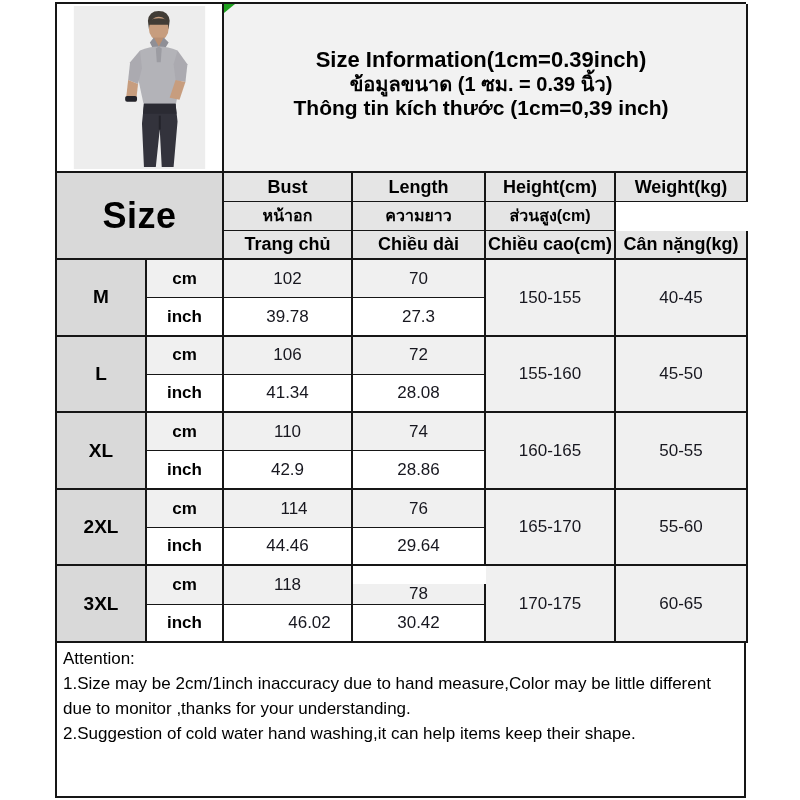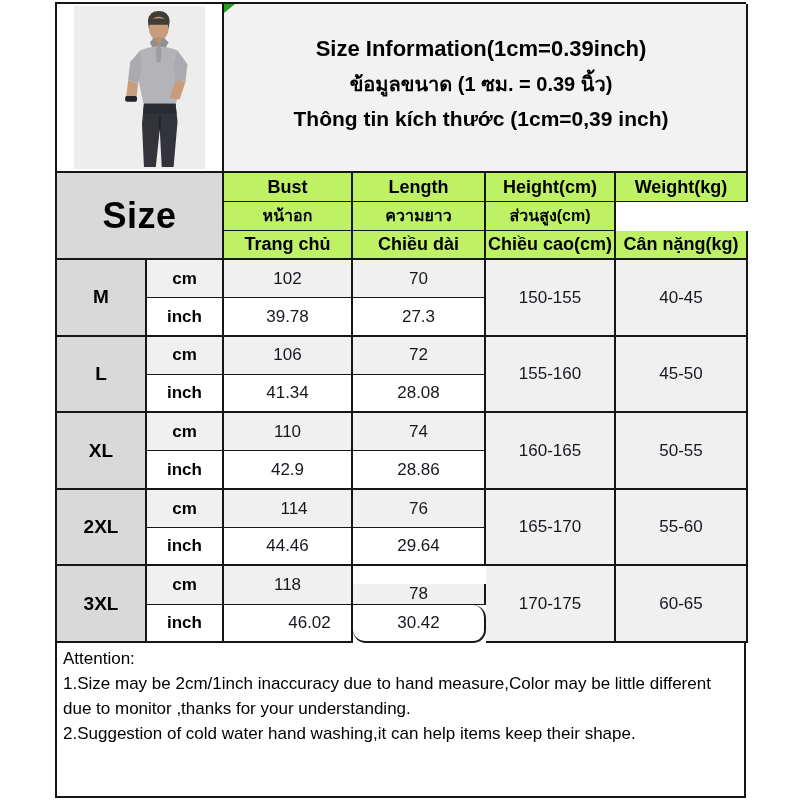--- a/index.html
+++ b/index.html
@@ -18,33 +18,33 @@
     background:#fff;
   }
   .c{
     display:flex;align-items:center;justify-content:center;
     border-right:2px solid #161616;border-bottom:2px solid #161616;
     box-sizing:border-box;overflow:hidden;text-align:center;
     line-height:1.15;
   }
   .bb1{border-bottom-width:1px;}
   .bg-dark{background:#d9d9d9;}
-  .bg-head{background:#bef264;}
+  .bg-head{background:#e5e5e5;}
   .bg-light{background:#f0f0f0;}
   .bg-title{background:#f2f2f2;}
   .bg-white{background:#ffffff;}
   .size-big{font-weight:bold;font-size:36px;letter-spacing:.5px;}
   .h-en{font-weight:bold;font-size:18px;}
   .h-th{font-weight:bold;font-size:16px;}
   .h-vi{font-weight:bold;font-size:18px;}
   .sz{font-weight:bold;font-size:19px;}
   .unit{font-weight:bold;font-size:17px;}
   .val{font-size:17px;color:#17171f;}
   .title-cell{
-    flex-direction:column;gap:11px;position:relative;
+    flex-direction:column;gap:0;position:relative;
     font-weight:bold;padding:6px 18px 14px 10px;
   }
   .t-en{font-size:22px;}
   .t-th{font-size:20px;}
   .t-vi{font-size:21px;}
   .corner{
     position:absolute;top:0;left:0;width:0;height:0;
     border-top:9px solid #1fa01f;border-right:11px solid transparent;
   }
   .photo-cell{padding:0;background:#fff;}
@@ -154,21 +154,21 @@
     <div class="c bg-white val" style="grid-column:4;grid-row:12;">29.64</div>
 
     <div class="c bg-dark sz" style="grid-column:1;grid-row:13/15;">3XL</div>
     <div class="c bg-light unit bb1" style="grid-column:2;grid-row:13;">cm</div>
     <div class="c bg-light val bb1" style="grid-column:3;grid-row:13;">118</div>
     <div class="c bg-light val bb1" style="grid-column:4;grid-row:13;margin-top:18px;">78</div>
     <div class="c bg-light val" style="grid-column:5;grid-row:13/15;">170-175</div>
     <div class="c bg-light val" style="grid-column:6;grid-row:13/15;">60-65</div>
     <div class="c bg-white unit" style="grid-column:2;grid-row:14;">inch</div>
     <div class="c bg-white val" style="grid-column:3;grid-row:14;padding-left:44px;">46.02</div>
-    <div class="c bg-white val" style="grid-column:4;grid-row:14;border-radius:13px;">30.42</div>
+    <div class="c bg-white val" style="grid-column:4;grid-row:14;">30.42</div>
 
   </div>
 
   <div class="attention">
     <div>Attention:</div>
     <div>1.Size may be 2cm/1inch inaccuracy due to hand measure,Color may be little different due to monitor ,thanks for your understanding.</div>
     <div>2.Suggestion of cold water hand washing,it can help items keep their shape.</div>
   </div>
 </div>
 

